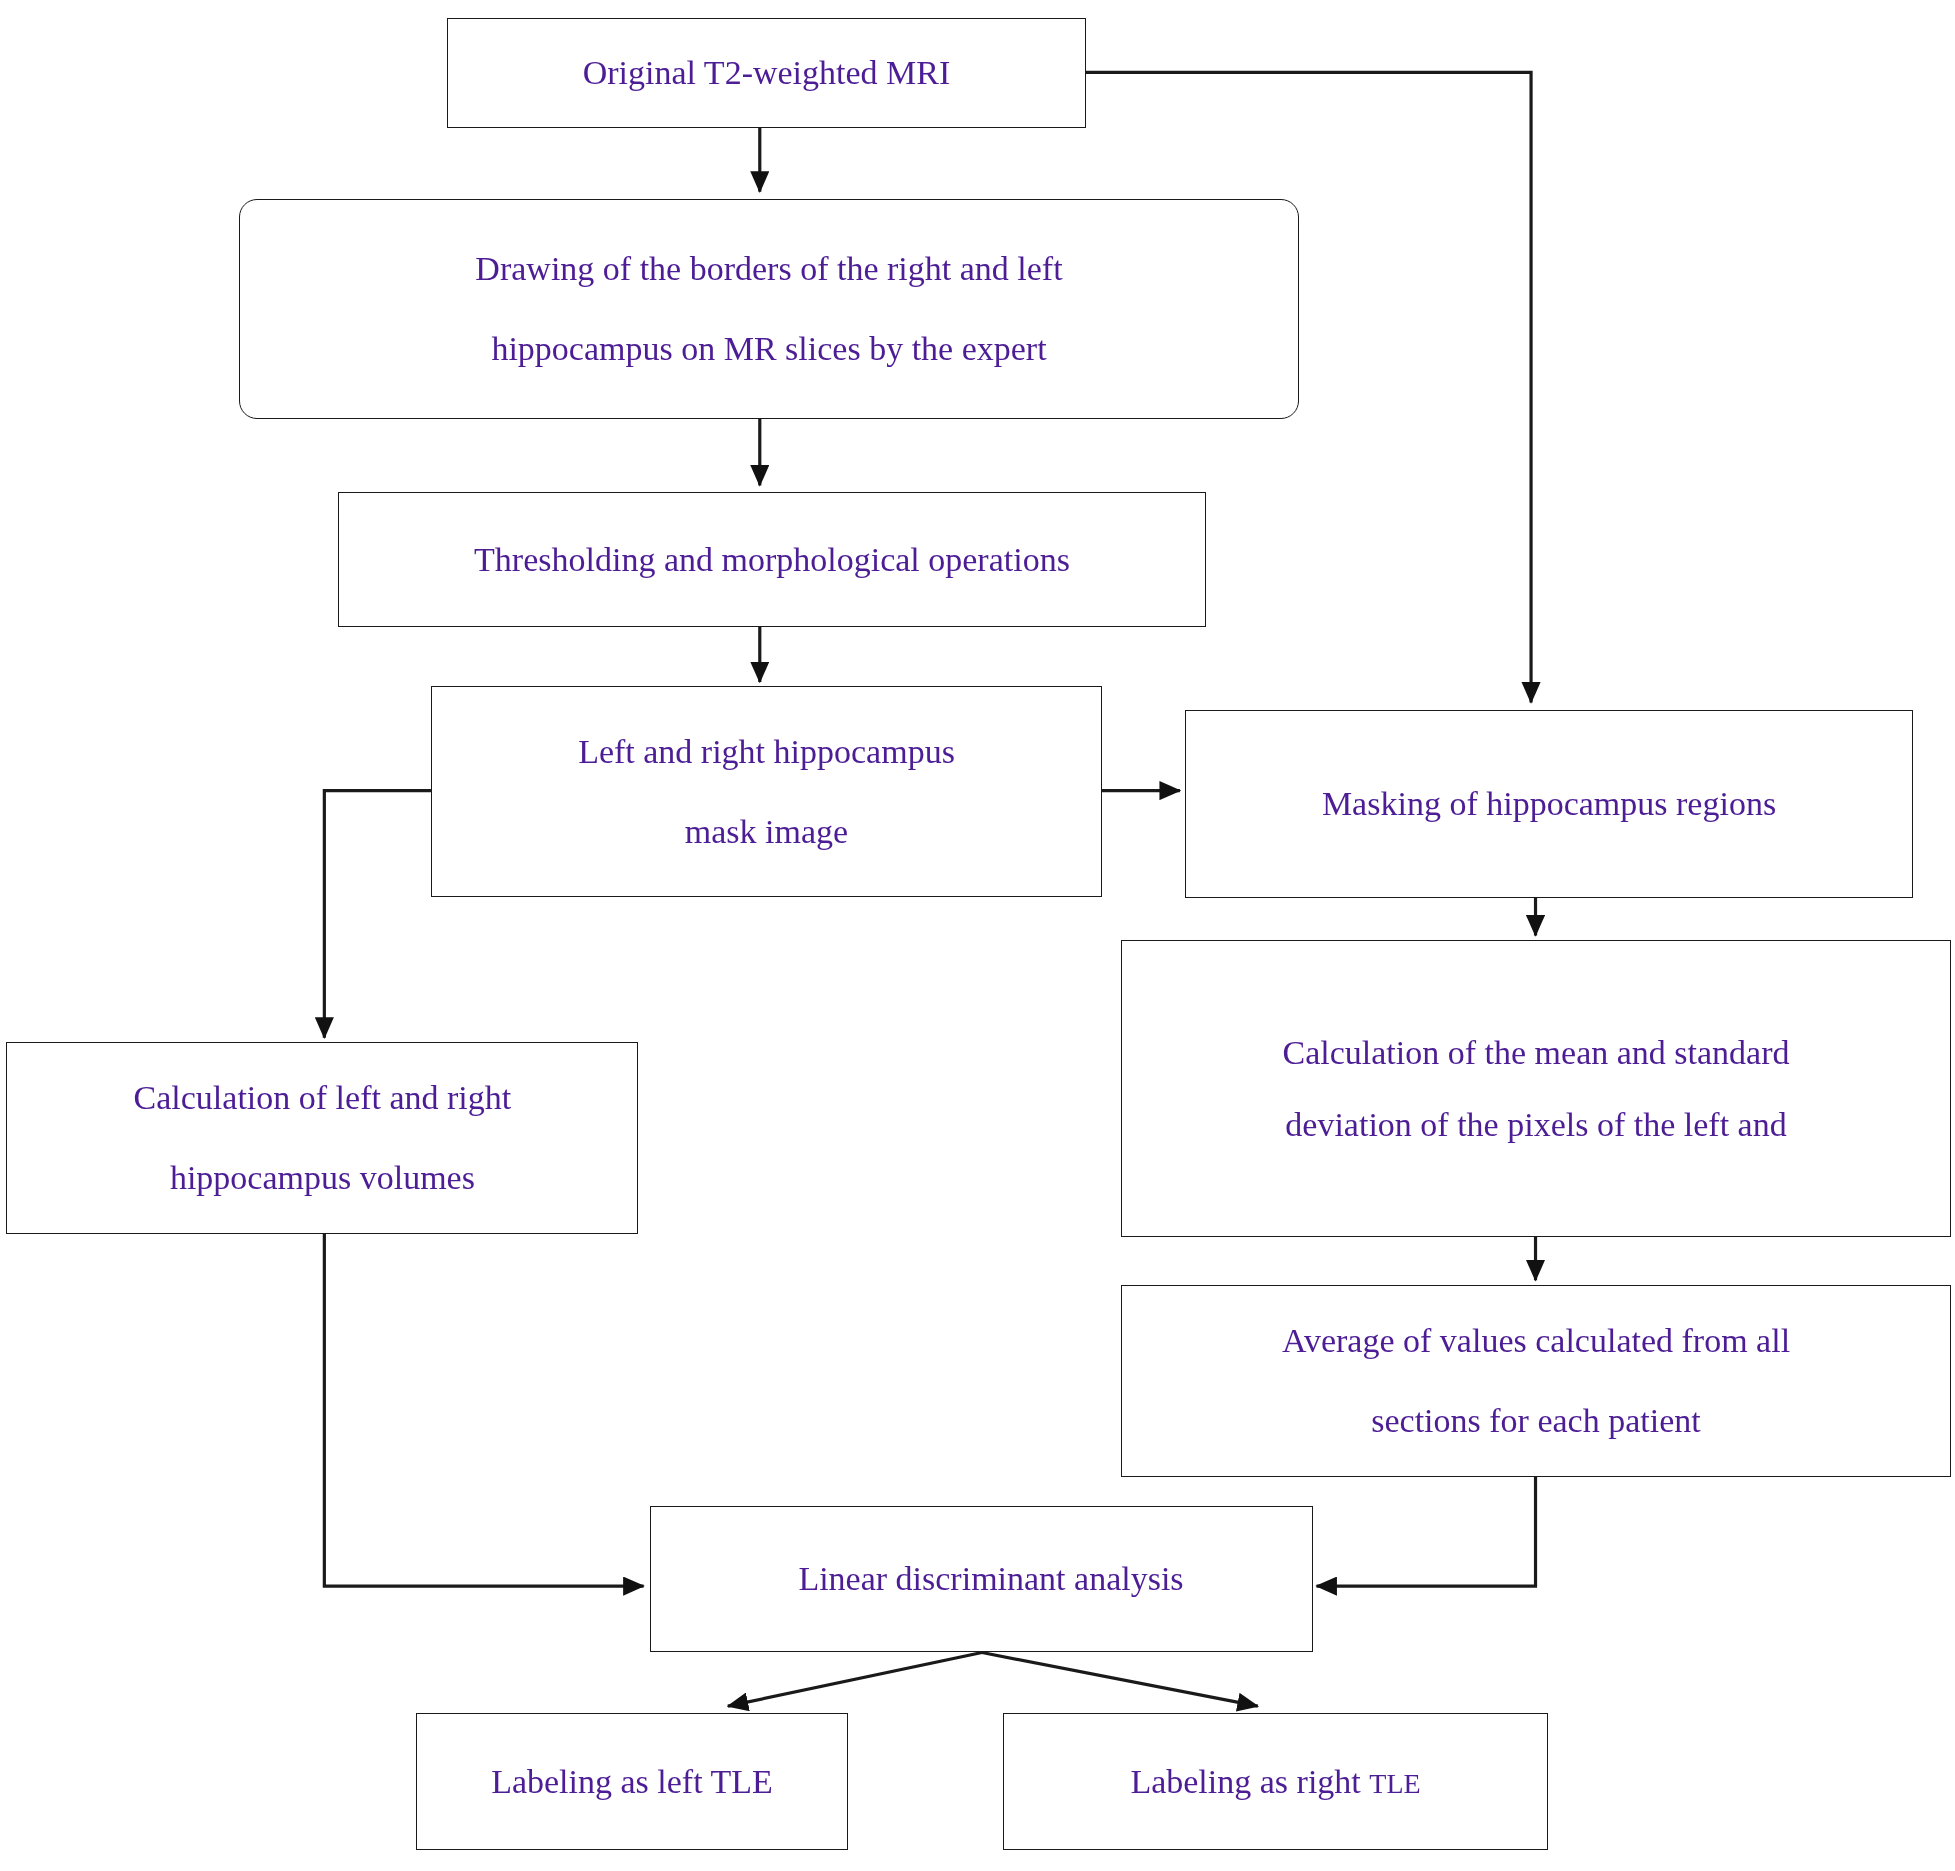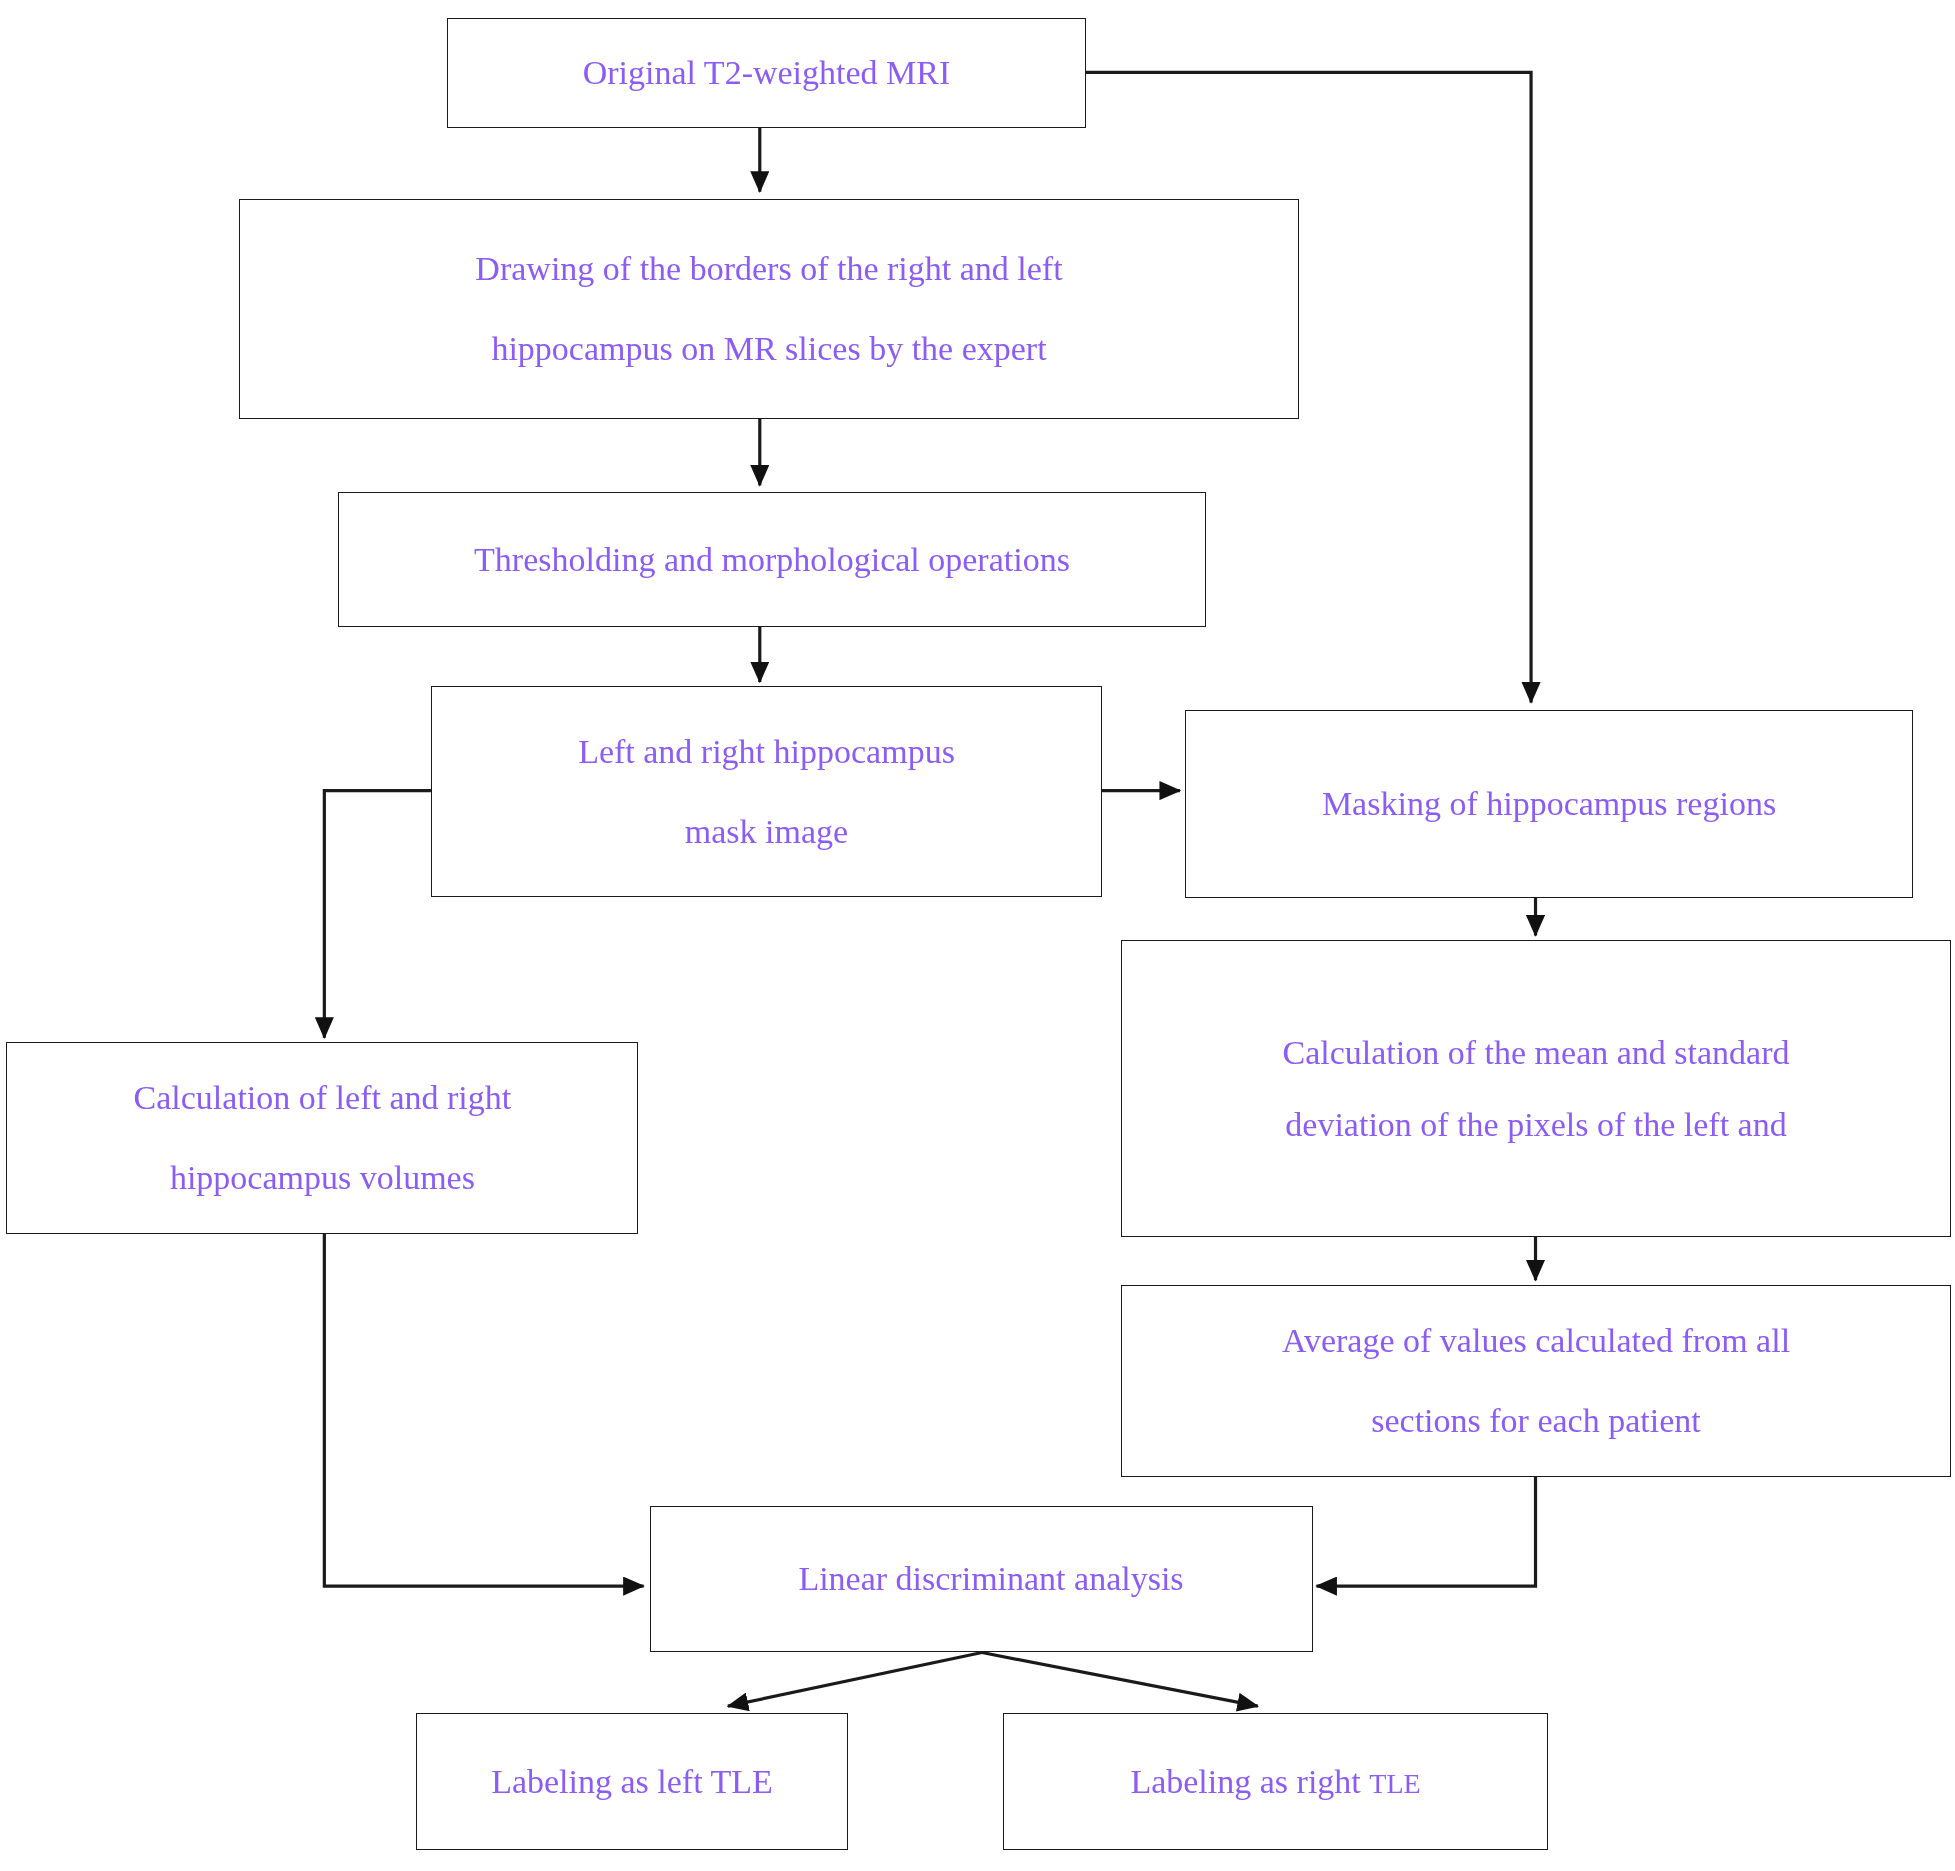--- a/index.html
+++ b/index.html
@@ -25,21 +25,21 @@
   .nodebox {
     position: absolute;
     box-sizing: border-box;
     border: 1.9px solid #1a1a1a;
     background: #ffffff;
     display: flex;
     flex-direction: column;
     align-items: center;
     justify-content: center;
     text-align: center;
-    color: #8b5cf6;
+    color: #4c1d95;
     font-family: "Liberation Serif", "DejaVu Serif", serif;
     font-size: 34px;
     line-height: 1.05;
   }
   .nodebox .ln {
     display: block;
     white-space: nowrap;
   }
   .nodebox.two .ln { margin: 22px 0; }
   .nodebox.three .ln { margin: 18px 0; }
@@ -86,21 +86,21 @@
       <path d="M1538,2588 L1140,2672" marker-end="url(#arrowhead)"></path>
 
       <path d="M1538,2588 L1970,2672" marker-end="url(#arrowhead)"></path>
     </g>
   </svg>
 
   <div class="nodebox one" style="left:447px; top:18px; width:639px; height:110px;">
     <span class="ln">Original T2-weighted MRI</span>
   </div>
 
-  <div class="nodebox two" style="left:239px; top:199px; width:1060px; height:220px;">
+  <div class="nodebox two" style="left:239px; top:199px; width:1060px; height:220px;border-radius:18px;">
     <span class="ln">Drawing of the borders of the right and left</span>
     <span class="ln">hippocampus on MR slices by the expert</span>
   </div>
 
   <div class="nodebox one" style="left:338px; top:492px; width:868px; height:135px;">
     <span class="ln">Thresholding and morphological operations</span>
   </div>
 
   <div class="nodebox two" style="left:431px; top:686px; width:671px; height:211px;">
     <span class="ln">Left and right hippocampus</span>

